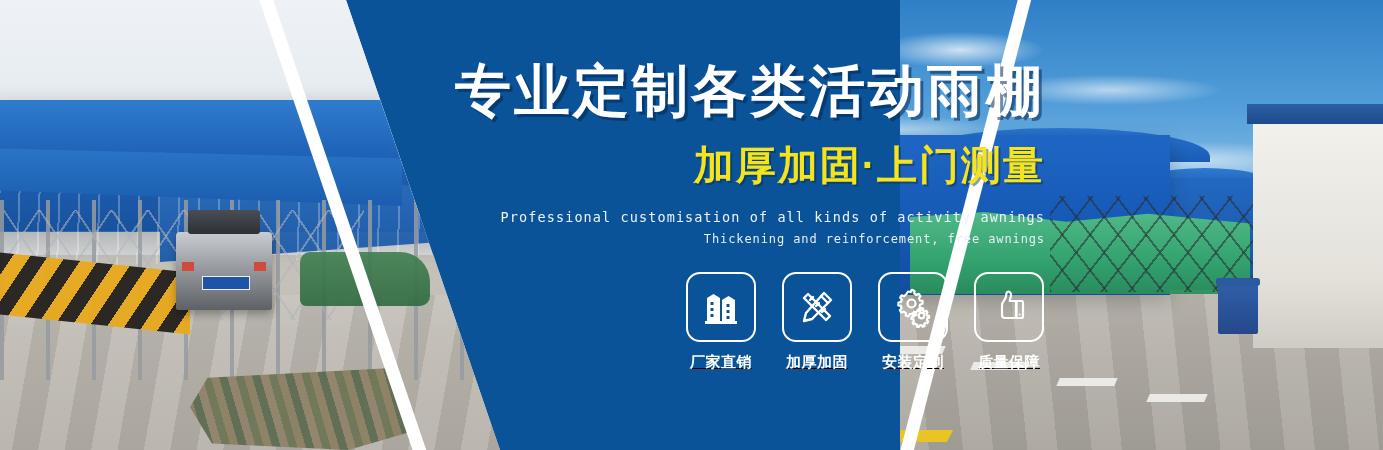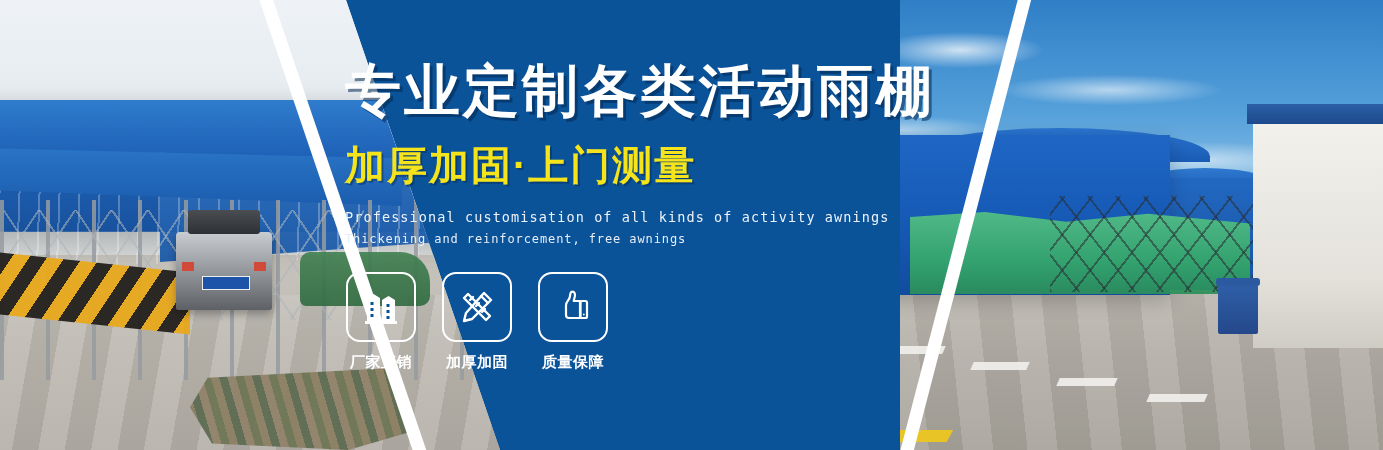--- a/index.html
+++ b/index.html
@@ -108,37 +108,37 @@
   .r-yellowline{position:absolute;left:-120px;bottom:8px;width:170px;height:12px;background:#e8c427;transform:skewX(-28deg);}
 
   
   .divider{position:absolute;top:-40px;height:540px;width:13px;background:#ffffff;}
   .divider.left{left:338px;transform:rotate(-18.8deg);transform-origin:50% 50%;}
   .divider.right{left:958px;transform:rotate(14.6deg);transform-origin:50% 50%;}
 
   
   .center{
     position:absolute;left:345px;top:0;width:700px;height:450px;
-    display:flex;flex-direction:column;align-items:flex-start;
+    display:flex;flex-direction:column;align-items:flex-end;
     padding-top:60px;box-sizing:border-box;
   }
   .headline{
     font-size:56px;font-weight:bold;color:#ffffff;letter-spacing:3px;line-height:1.1;
     text-shadow:3px 3px 0 rgba(3,40,82,.55);white-space:nowrap;
   }
   .subheadline{
     margin-top:16px;font-size:40px;font-weight:bold;color:#f5e41c;letter-spacing:2px;
     text-shadow:2px 2px 0 rgba(3,40,82,.45);white-space:nowrap;
   }
   .eng1{margin-top:16px;font-family:"DejaVu Sans Mono","Liberation Mono",monospace;
     font-size:13.5px;color:#eef3f9;letter-spacing:1.1px;white-space:nowrap;}
   .eng2{margin-top:7px;font-family:"DejaVu Sans Mono","Liberation Mono",monospace;
     font-size:12px;color:#e7eef7;letter-spacing:.9px;white-space:nowrap;}
 
-  .features{margin-top:26px;display:flex;gap:24px;}
+  .features{margin-top:26px;display:flex;gap:24px;text-decoration:underline;}
   .feature{display:flex;flex-direction:column;align-items:center;width:72px;}
   .icon-box{
     width:70px;height:70px;border:2px solid #ffffff;border-radius:14px;
     display:flex;align-items:center;justify-content:center;box-sizing:border-box;
   }
   .icon-box svg{display:block;}
   .feature-label{
     margin-top:11px;font-size:15px;font-weight:bold;color:#ffffff;letter-spacing:.5px;white-space:nowrap;
   }
 </style>
@@ -224,20 +224,31 @@
             <path d="M25 10 L32 17"></path>
             <path d="M12 8 L8 12 L30 34 L34 30 Z"></path>
             <path d="M14 14 L17 11"></path>
             <path d="M20 20 L23 17"></path>
             <path d="M26 26 L29 23"></path>
           </svg>
         </div>
         <div class="feature-label">加厚加固</div>
       </div>
 
+      <div class="feature">
+        <div class="icon-box">
+          <svg width="42" height="42" viewBox="0 0 42 42" fill="none" stroke="#fff" stroke-width="2.2" stroke-linejoin="round">
+            <path d="M16 5.5 l2.6 .5 1.3 -2.2 2.6 1.1 -.2 2.6 2.2 1.5 2.3 -1.2 1.7 2.2 -1.5 2.1 .9 2.5 2.6 .3 .1 2.8 -2.5 .8 -.6 2.5 1.9 1.8 -1.4 2.4 -2.5 -.7 -1.8 1.9 .7 2.5 -2.6 1 -1.6 -2 -2.6 .2 -1.1 2.3 -2.7 -.7 .1 -2.6 -2.1 -1.5 -2.4 1 -1.5 -2.3 1.7 -2 -.7 -2.5 -2.6 -.5 .2 -2.8 2.6 -.6 .8 -2.4 -1.8 -1.9 1.6 -2.3 2.4 .9 2 -1.7 Z"></path>
+            <circle cx="19.5" cy="17.5" r="4"></circle>
+            <path d="M28.5 24 l1.9 .4 .9 -1.6 1.9 .8 -.2 1.9 1.6 1.1 1.7 -.9 1.2 1.6 -1.1 1.5 .7 1.8 1.9 .2 .1 2 -1.8 .6 -.4 1.8 1.3 1.3 -1 1.8 -1.8 -.5 -1.3 1.3 .5 1.8 -1.9 .8 -1.2 -1.5 -1.9 .2 -.8 1.7 -1.9 -.5 .1 -1.9 -1.6 -1.1 -1.7 .7 -1.1 -1.6 1.2 -1.5 -.5 -1.8 -1.9 -.4 .2 -2 1.9 -.4 .6 -1.8 -1.3 -1.4 1.2 -1.6 1.7 .6 1.5 -1.2 Z" transform="translate(-2,-1)"></path>
+            <circle cx="29.5" cy="29.5" r="2.8"></circle>
+          </svg>
+        </div>
+        <div class="feature-label">安装定制</div>
+      </div>
 
       <div class="feature">
         <div class="icon-box">
           <svg width="42" height="42" viewBox="0 0 42 42" fill="none" stroke="#fff" stroke-width="2.2" stroke-linejoin="round" stroke-linecap="round">
             <path d="M14 19 c0 -3 2.5 -4.5 3.5 -7 c1 -2.5 .3 -5 1.8 -6 c1.8 -1.2 3.7 .4 3.7 3 c0 2.4 -1.3 4.6 -1.3 6 h6.3 v17 h-11 c-2 0 -3 -1.2 -3 -3 Z"></path>
             <rect x="28.5" y="15" width="6.5" height="17" rx="1.6"></rect>
             <circle cx="31.8" cy="28.5" r="0.9" fill="#fff" stroke="none"></circle>
           </svg>
         </div>
         <div class="feature-label">质量保障</div>

